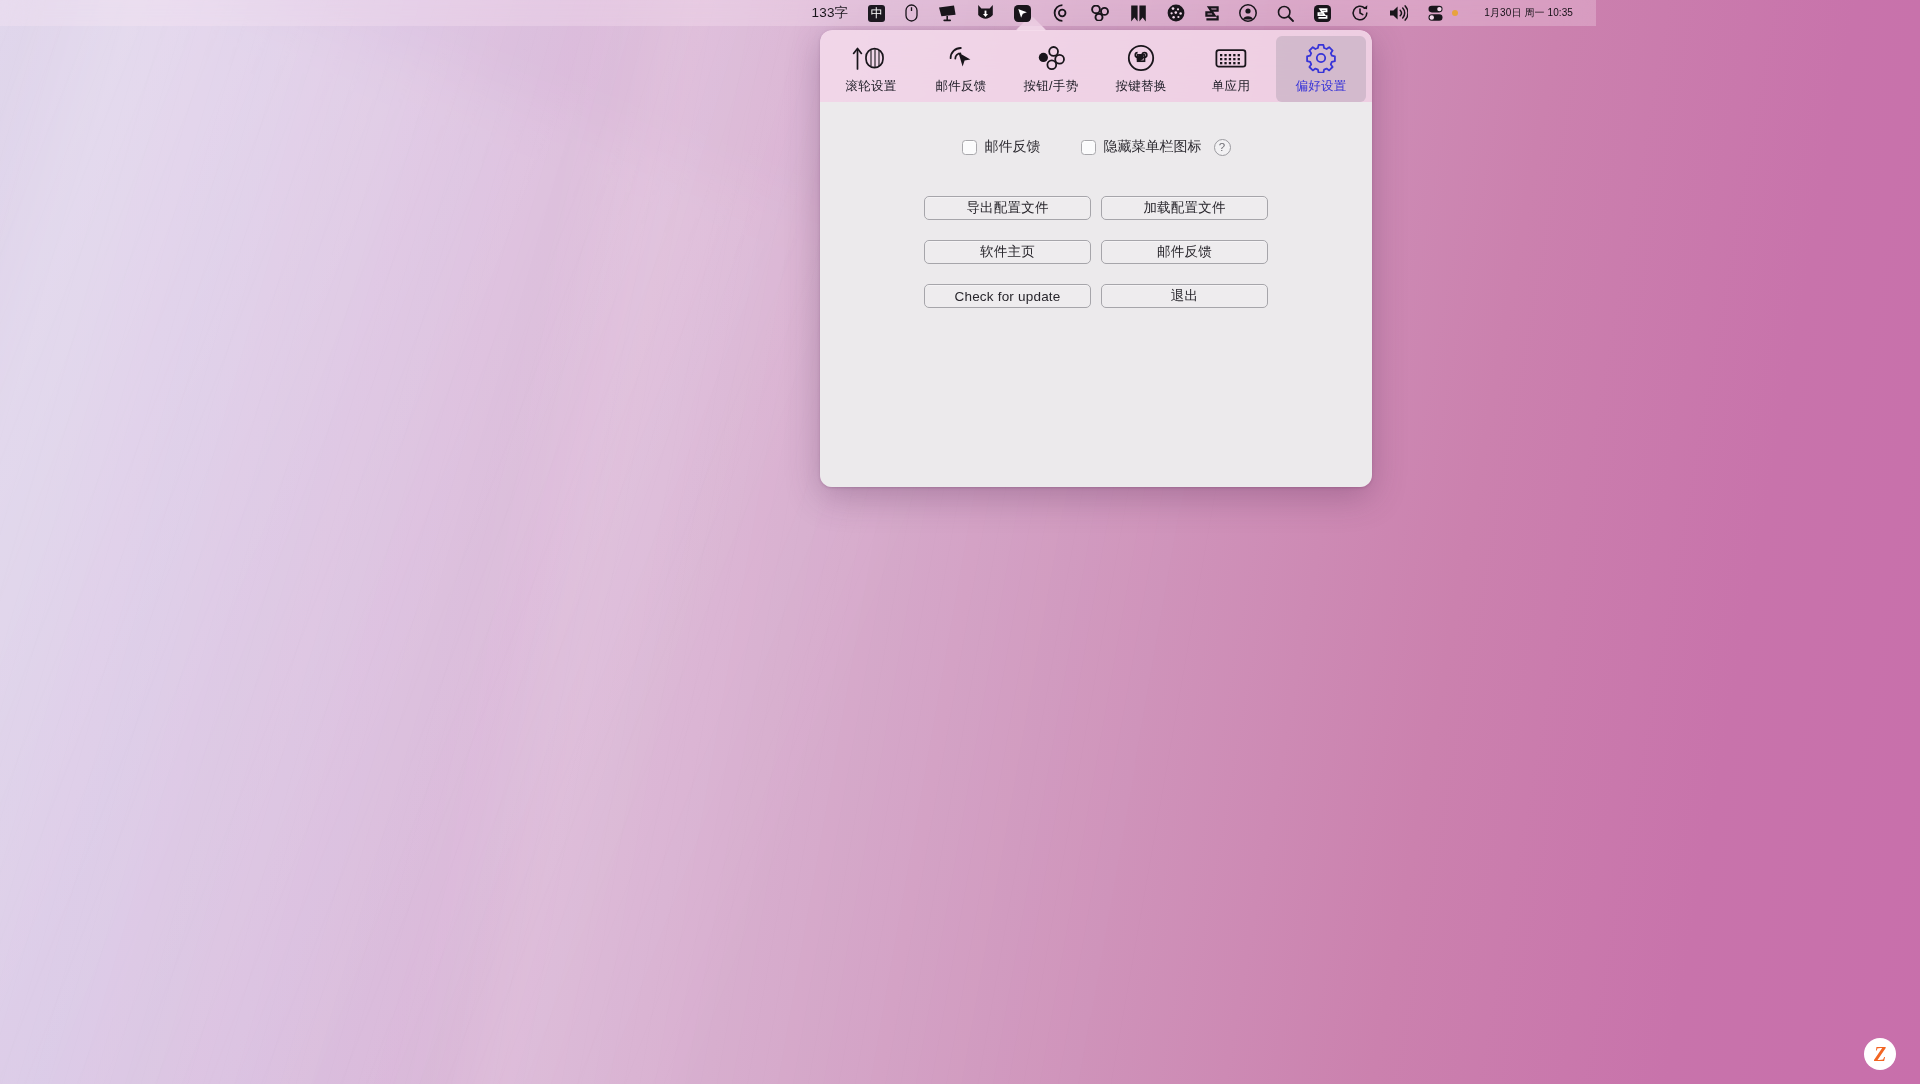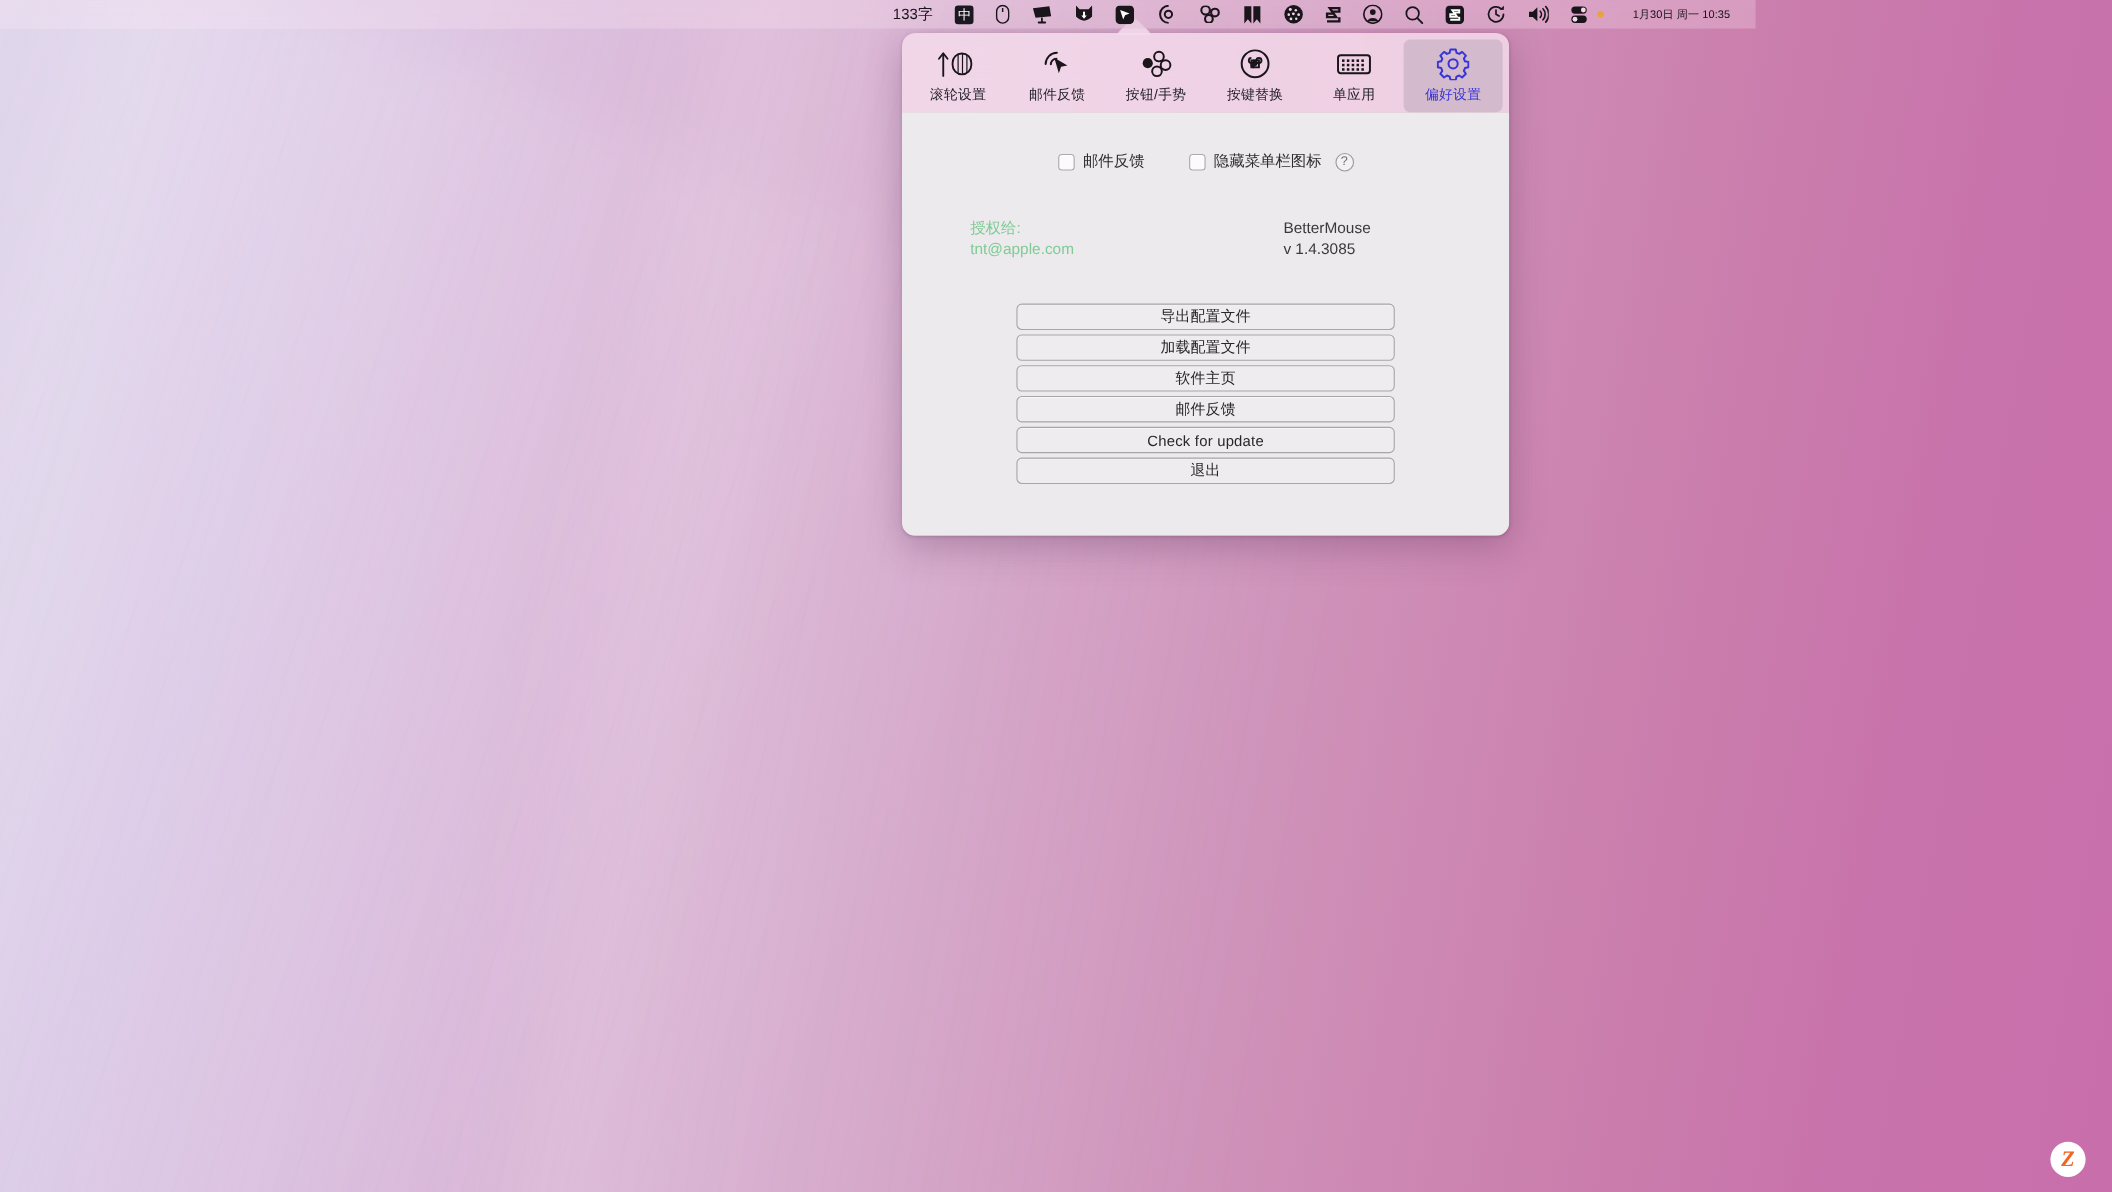--- a/index.html
+++ b/index.html
@@ -147,22 +147,22 @@
     width:100%; display:flex; justify-content:center; gap:108px;
     margin-top:42px; padding:0 62px;
   }
   #license-left { width:185px; }
   .lic-line { font-size:14px; color:#7fcb96; line-height:19px; }
   #license-right { width:150px; text-align:left; }
   .ver-line { font-size:14px; color:#3b393f; line-height:19px; }
 
   
   #btn-grid {
-    margin-top:40px; display:grid; grid-template-columns:1fr;
-    gap:4px 10px; width:344px;
+    margin-top:40px; display:grid; grid-template-columns:1fr 1fr;
+    gap:20px 10px; width:344px;
   }
   .btn {
     height:24px; border-radius:5px;
     border:1px solid #a6a5aa; background:#eeecee;
     font-size:13.5px; color:#28262c;
     display:flex; align-items:center; justify-content:center;
     box-shadow:0 0.5px 0 rgba(255,255,255,0.8) inset;
     letter-spacing:0.2px;
   }
 
@@ -435,30 +435,20 @@
           <span class="chkbox"></span>
           <span class="chk-label">邮件反馈</span>
         </div>
         <div class="chk-wrap">
           <span class="chkbox"></span>
           <span class="chk-label">隐藏菜单栏图标</span>
           <span class="help-btn">?</span>
         </div>
       </div>
 
-      <div id="license-row">
-        <div id="license-left">
-          <div class="lic-line">授权给:</div>
-          <div class="lic-line">tnt@apple.com</div>
-        </div>
-        <div id="license-right">
-          <div class="ver-line">BetterMouse</div>
-          <div class="ver-line">v 1.4.3085</div>
-        </div>
-      </div>
 
       <div id="btn-grid">
         <div class="btn">导出配置文件</div>
         <div class="btn">加载配置文件</div>
         <div class="btn">软件主页</div>
         <div class="btn">邮件反馈</div>
         <div class="btn">Check for update</div>
         <div class="btn">退出</div>
       </div>
 

